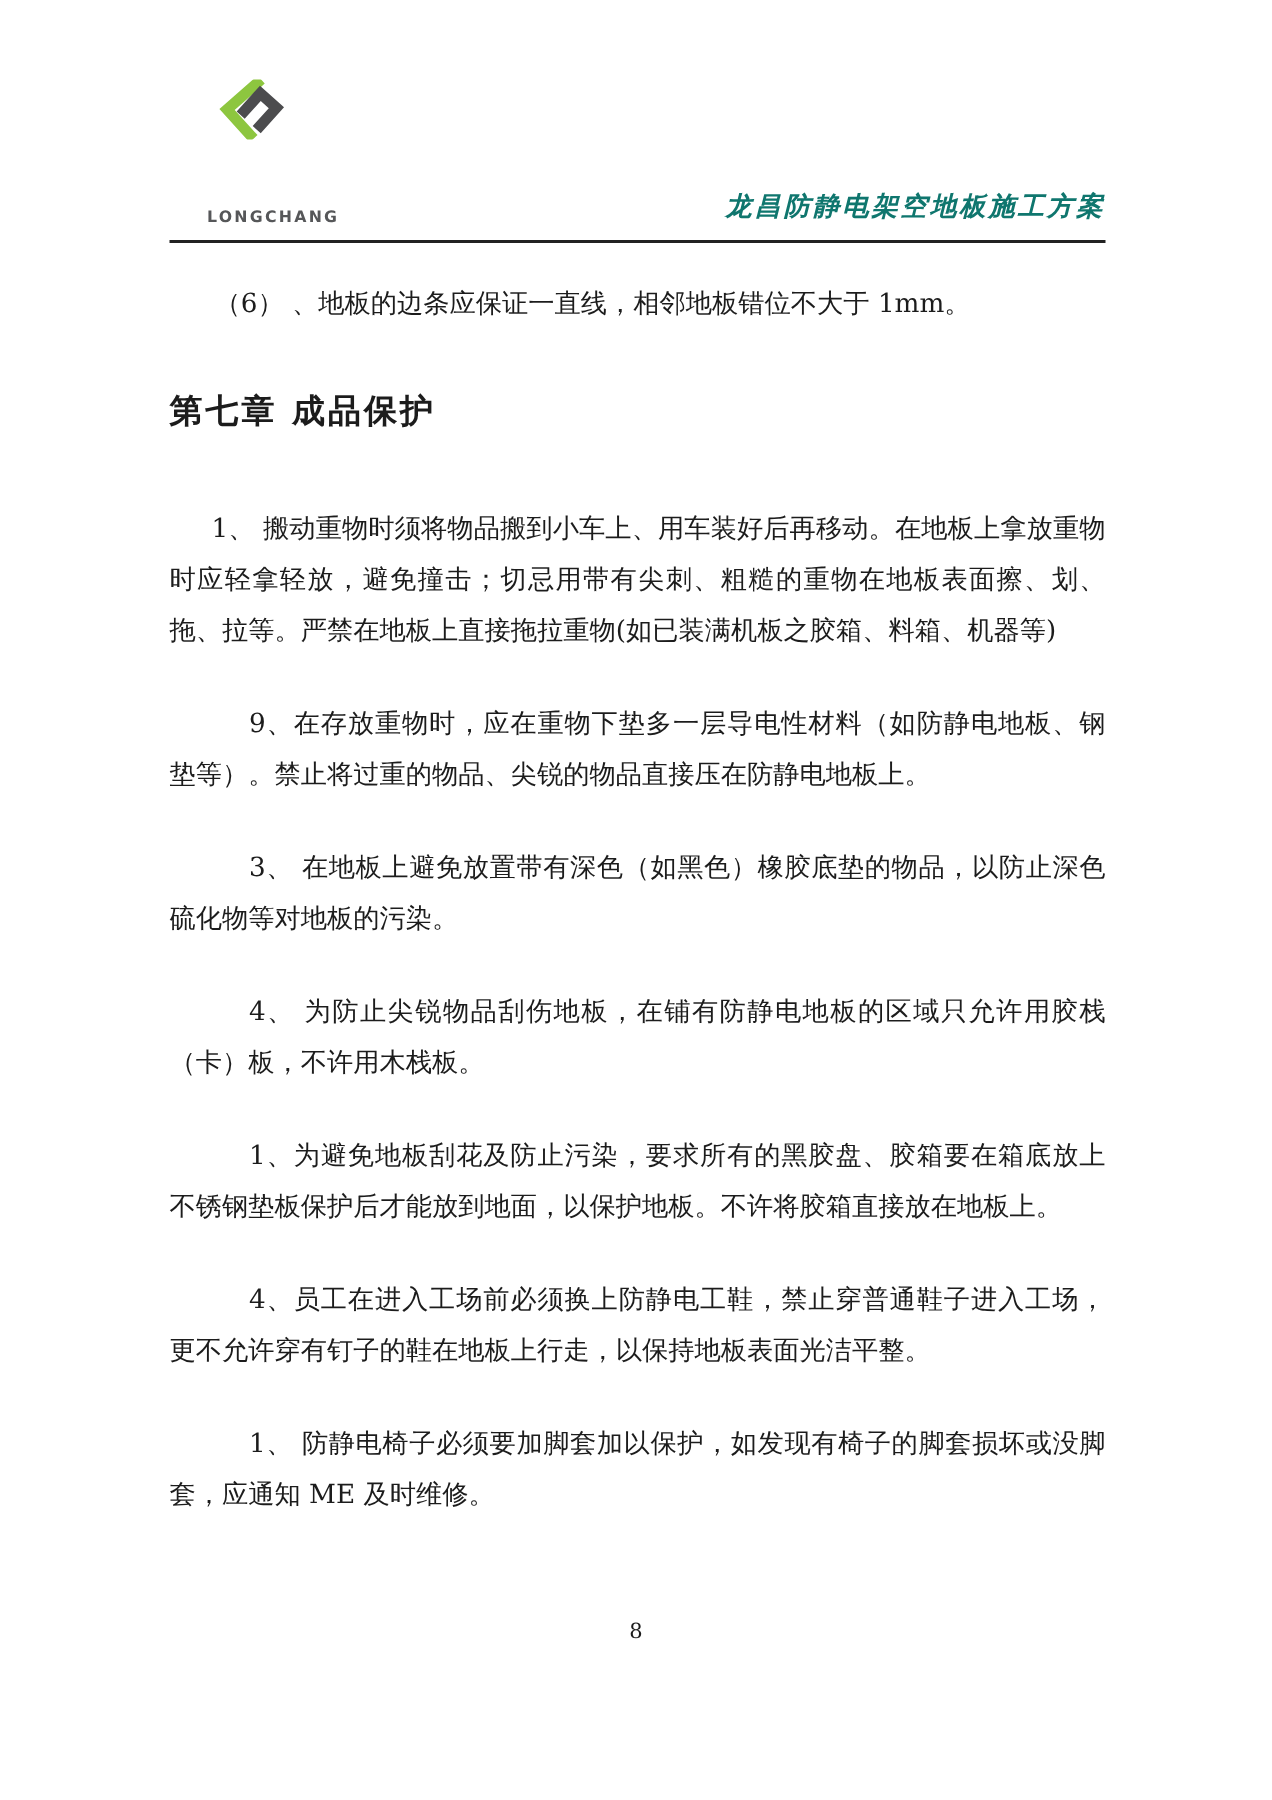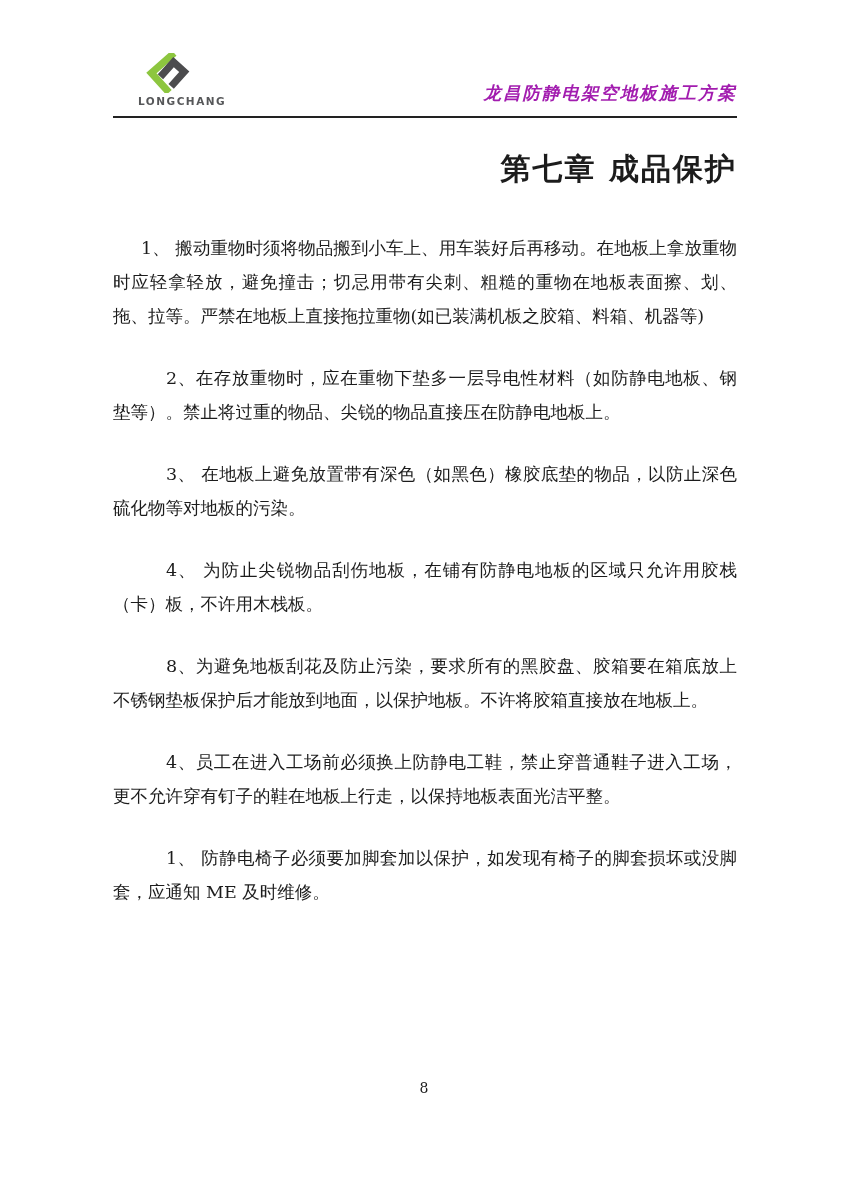--- a/index.html
+++ b/index.html
@@ -26,40 +26,41 @@
     padding-top: 53px;
     padding-bottom: 9px;
     border-bottom: 2px solid #222222;
   }
   .logo-block {
     margin-left: 25px;
     display: flex;
     flex-direction: column;
     align-items: flex-start;
     line-height: 1;
+    gap: 44px;
   }
   .logo-mark {
     width: 62px;
     height: 40px;
     display: block;
   }
   .brand-name {
     font-family: "DejaVu Sans", "Liberation Sans", sans-serif;
     font-size: 10.5px;
     font-weight: bold;
     letter-spacing: 1.5px;
     color: #565759;
     margin-top: 3px;
   }
   .doc-title {
     font-size: 17.5px;
     font-weight: bold;
     font-style: italic;
     letter-spacing: 2px;
-    color: #a21caf;
+    color: #0f766e;
     padding-bottom: 2px;
     white-space: nowrap;
     text-align: right;
   }
   
   .content {
     text-align: justify;
   }
   .intro-para {
     font-size: 17.5px;
@@ -67,23 +68,23 @@
     margin: 0 0 0 0;
     text-indent: 30px;
   }
   .intro-para.first {
     margin-top: 26px;
   }
   .intro-para.second {
     margin-top: 21px;
   }
   .chapter-heading {
-    font-size: 30px;
+    font-size: 22px;
     font-weight: bold;
-    text-align: right;
+    text-align: left;
     letter-spacing: 2px;
     margin: 31px 0 0 0;
     line-height: 40px;
     text-indent: 0;
   }
   .num-para {
     font-size: 17.5px;
     line-height: 34px;
     margin: 28px 0 0 0;
   }
@@ -114,28 +115,29 @@
           <path d="M25 10 L52 10 L52 39 L43 39 L43 19 L34 19 L34 39 L25 39 Z" fill="#4c4c4e"></path>
         </g>
       </svg>
       <span class="brand-name">LONGCHANG</span>
     </div>
     <div class="doc-title">龙昌防静电架空地板施工方案</div>
   </div>
 
   <div class="content">
 
+    <p class="intro-para second">（6） 、地板的边条应保证一直线，相邻地板错位不大于 1mm。</p>
 
     <h1 class="chapter-heading">第七章 成品保护</h1>
 
     <p class="num-para indent-sm first-item">1、 搬动重物时须将物品搬到小车上、用车装好后再移动。在地板上拿放重物时应轻拿轻放，避免撞击；切忌用带有尖刺、粗糙的重物在地板表面擦、划、拖、拉等。严禁在地板上直接拖拉重物(如已装满机板之胶箱、料箱、机器等)</p>
-    <p class="num-para indent-lg">2、在存放重物时，应在重物下垫多一层导电性材料（如防静电地板、钢垫等）。禁止将过重的物品、尖锐的物品直接压在防静电地板上。</p>
+    <p class="num-para indent-lg">9、在存放重物时，应在重物下垫多一层导电性材料（如防静电地板、钢垫等）。禁止将过重的物品、尖锐的物品直接压在防静电地板上。</p>
     <p class="num-para indent-lg">3、 在地板上避免放置带有深色（如黑色）橡胶底垫的物品，以防止深色硫化物等对地板的污染。</p>
     <p class="num-para indent-lg">4、 为防止尖锐物品刮伤地板，在铺有防静电地板的区域只允许用胶栈（卡）板，不许用木栈板。</p>
-    <p class="num-para indent-lg">8、为避免地板刮花及防止污染，要求所有的黑胶盘、胶箱要在箱底放上不锈钢垫板保护后才能放到地面，以保护地板。不许将胶箱直接放在地板上。</p>
+    <p class="num-para indent-lg">1、为避免地板刮花及防止污染，要求所有的黑胶盘、胶箱要在箱底放上不锈钢垫板保护后才能放到地面，以保护地板。不许将胶箱直接放在地板上。</p>
     <p class="num-para indent-lg">4、员工在进入工场前必须换上防静电工鞋，禁止穿普通鞋子进入工场，更不允许穿有钉子的鞋在地板上行走，以保持地板表面光洁平整。</p>
     <p class="num-para indent-lg">1、 防静电椅子必须要加脚套加以保护，如发现有椅子的脚套损坏或没脚套，应通知 ME 及时维修。</p>
 
   </div>
 
   <div class="page-number">8</div>
 
 </div>
 
 </body></html>

